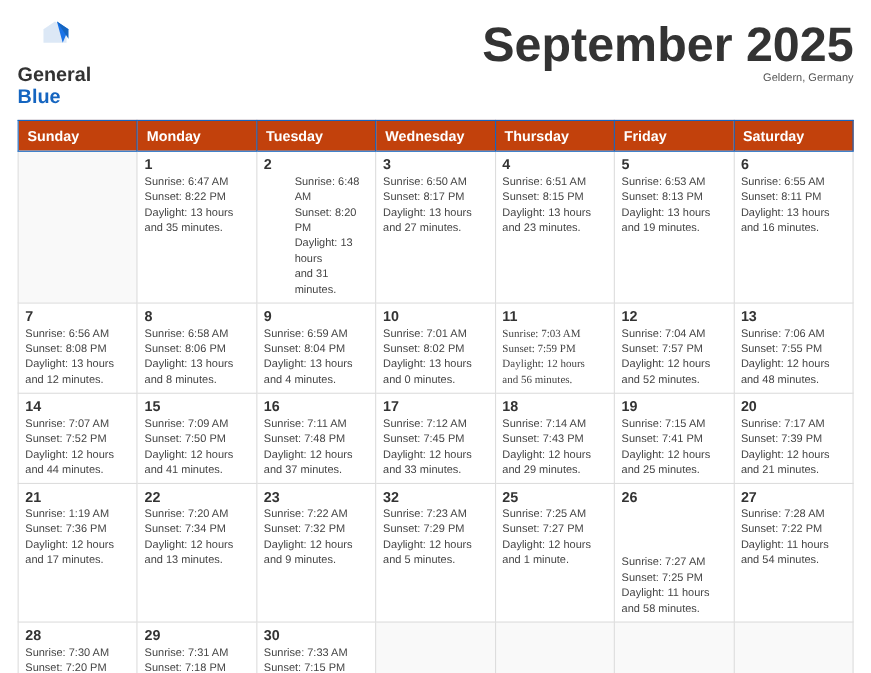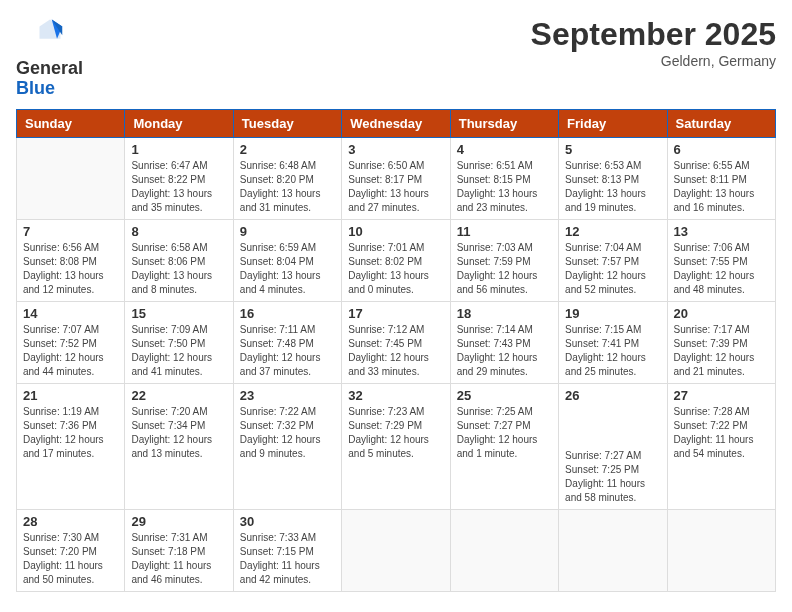--- a/index.html
+++ b/index.html
@@ -30,26 +30,26 @@
     .logo-text span.general { color: #333; }
     .logo-text span.blue { color: #1565c0; }
     .logo-icon {
       width: 28px;
       height: 28px;
     }
     .title-area {
       text-align: right;
     }
     .month-title {
-      font-size: 32px;
+      font-size: 44px;
       font-weight: bold;
       color: #333;
     }
     .location-title {
-      font-size: 14px;
+      font-size: 10px;
       color: #555;
     }
     .calendar {
       width: 100%;
       border-collapse: collapse;
       border: 1px solid #ccc;
     }
     .calendar th {
       background-color: #c2410c;
       color: #fff;
@@ -119,21 +119,21 @@
         <td class="empty-cell"></td>
         <td>
           <div class="day-number">1</div>
           <div class="day-info" style="white-space: pre-line;">Sunrise: 6:47 AM
 Sunset: 8:22 PM
 Daylight: 13 hours
 and 35 minutes.</div>
         </td>
         <td>
           <div class="day-number">2</div>
-          <div class="day-info" style="white-space: pre-line;">Sunrise: 6:48 AM
+          <div class="day-info" style="white-space: pre-line; margin-left: 28px;">Sunrise: 6:48 AM
 Sunset: 8:20 PM
 Daylight: 13 hours
 and 31 minutes.</div>
         </td>
         <td>
           <div class="day-number">3</div>
           <div class="day-info" style="white-space: pre-line;">Sunrise: 6:50 AM
 Sunset: 8:17 PM
 Daylight: 13 hours
 and 27 minutes.</div>
@@ -184,21 +184,21 @@
         </td>
         <td>
           <div class="day-number">10</div>
           <div class="day-info" style="white-space: pre-line;">Sunrise: 7:01 AM
 Sunset: 8:02 PM
 Daylight: 13 hours
 and 0 minutes.</div>
         </td>
         <td>
           <div class="day-number">11</div>
-          <div class="day-info" style="white-space: pre-line;">Sunrise: 7:03 AM
+          <div class="day-info" style="white-space: pre-line; font-family: Liberation Serif, serif;">Sunrise: 7:03 AM
 Sunset: 7:59 PM
 Daylight: 12 hours
 and 56 minutes.</div>
         </td>
         <td>
           <div class="day-number">12</div>
           <div class="day-info" style="white-space: pre-line;">Sunrise: 7:04 AM
 Sunset: 7:57 PM
 Daylight: 12 hours
 and 52 minutes.</div>

